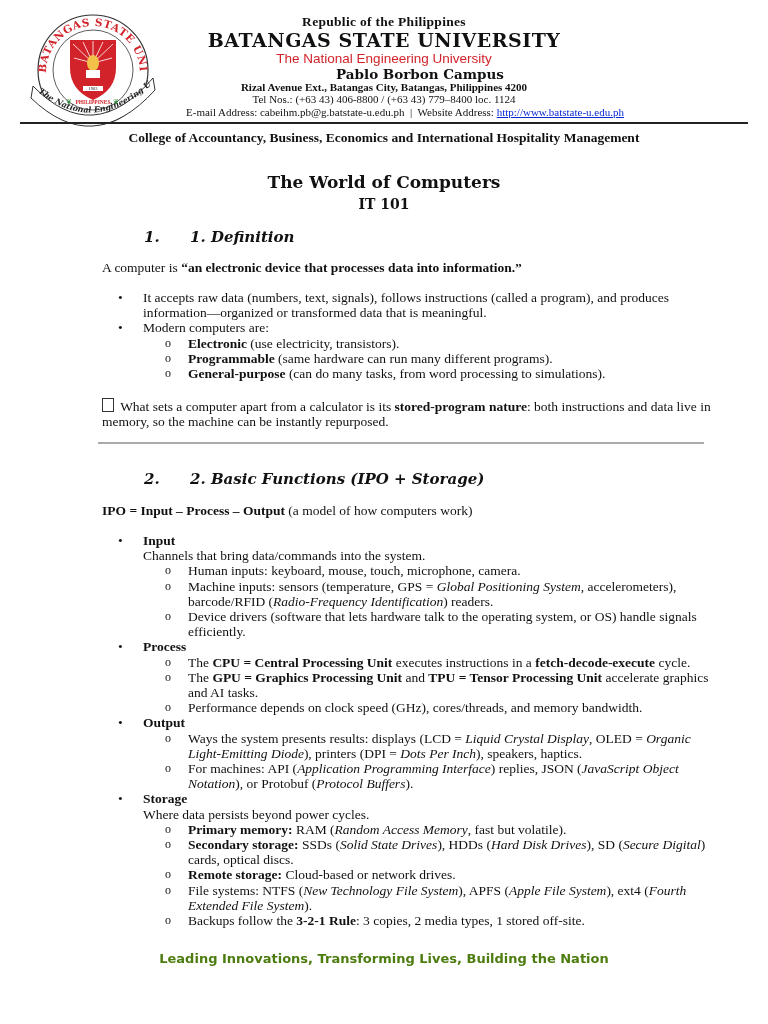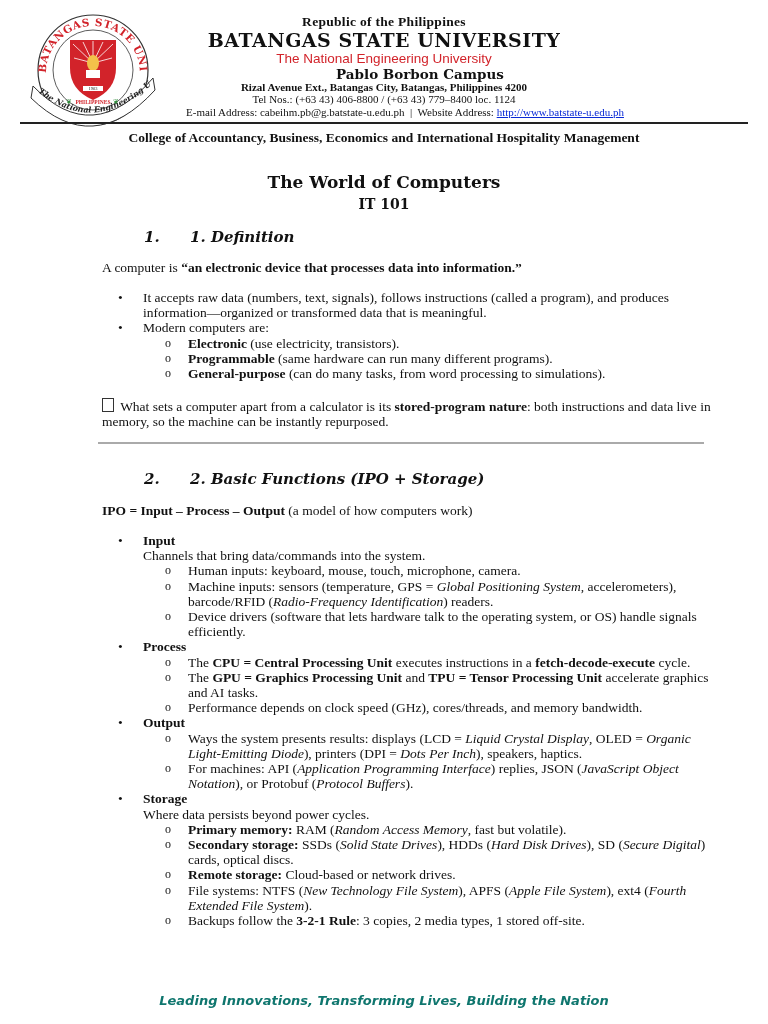--- a/index.html
+++ b/index.html
@@ -22,21 +22,21 @@
   .h2 { left:144px; font-size:15px; font-weight:bold; font-style:italic; font-family:"DejaVu Serif", serif; }
   .h2 .num { display:inline-block; width:46px; }
   .p { left:102px; width:610px; font-size:13.5px; line-height:15.2px; }
   ul.l1 { position:absolute; left:98px; width:612px; margin:0; padding:0; list-style:none; font-size:13.5px; line-height:15.2px; }
   ul.l1 > li { position:relative; padding-left:45px; }
   ul.l1 > li > .b1 { position:absolute; left:20px; top:0; }
   ul.l2 { margin:0; padding:0; list-style:none; }
   ul.l2 > li { position:relative; padding-left:45px; }
   ul.l2 > li > .b2 { position:absolute; left:22px; top:0; font-size:12px; }
   .hr { left:98px; width:606px; top:442px; height:0; border-top:2px solid #aaa; }
-  .footer { top:993px; font-size:13px; font-weight:bold; font-style:italic; color:#0f766e; font-family:"DejaVu Sans", sans-serif; }
+  .footer { top:951px; font-size:13px; font-weight:bold; color:#4d7c0f; font-family:"DejaVu Sans", sans-serif; }
   b { font-weight:bold; }
   i { font-style:italic; }
   .box-icon { display:inline-block; width:10px; height:12px; border:1px solid #333; vertical-align:-1px; margin-right:3px; }
 </style>
 </head>
 <body>
 
 <svg class="abs logo" viewBox="0 0 130 130">
   <defs>
     <path id="ringTop" d="M 18 65 A 47 47 0 0 1 112 65"></path>

